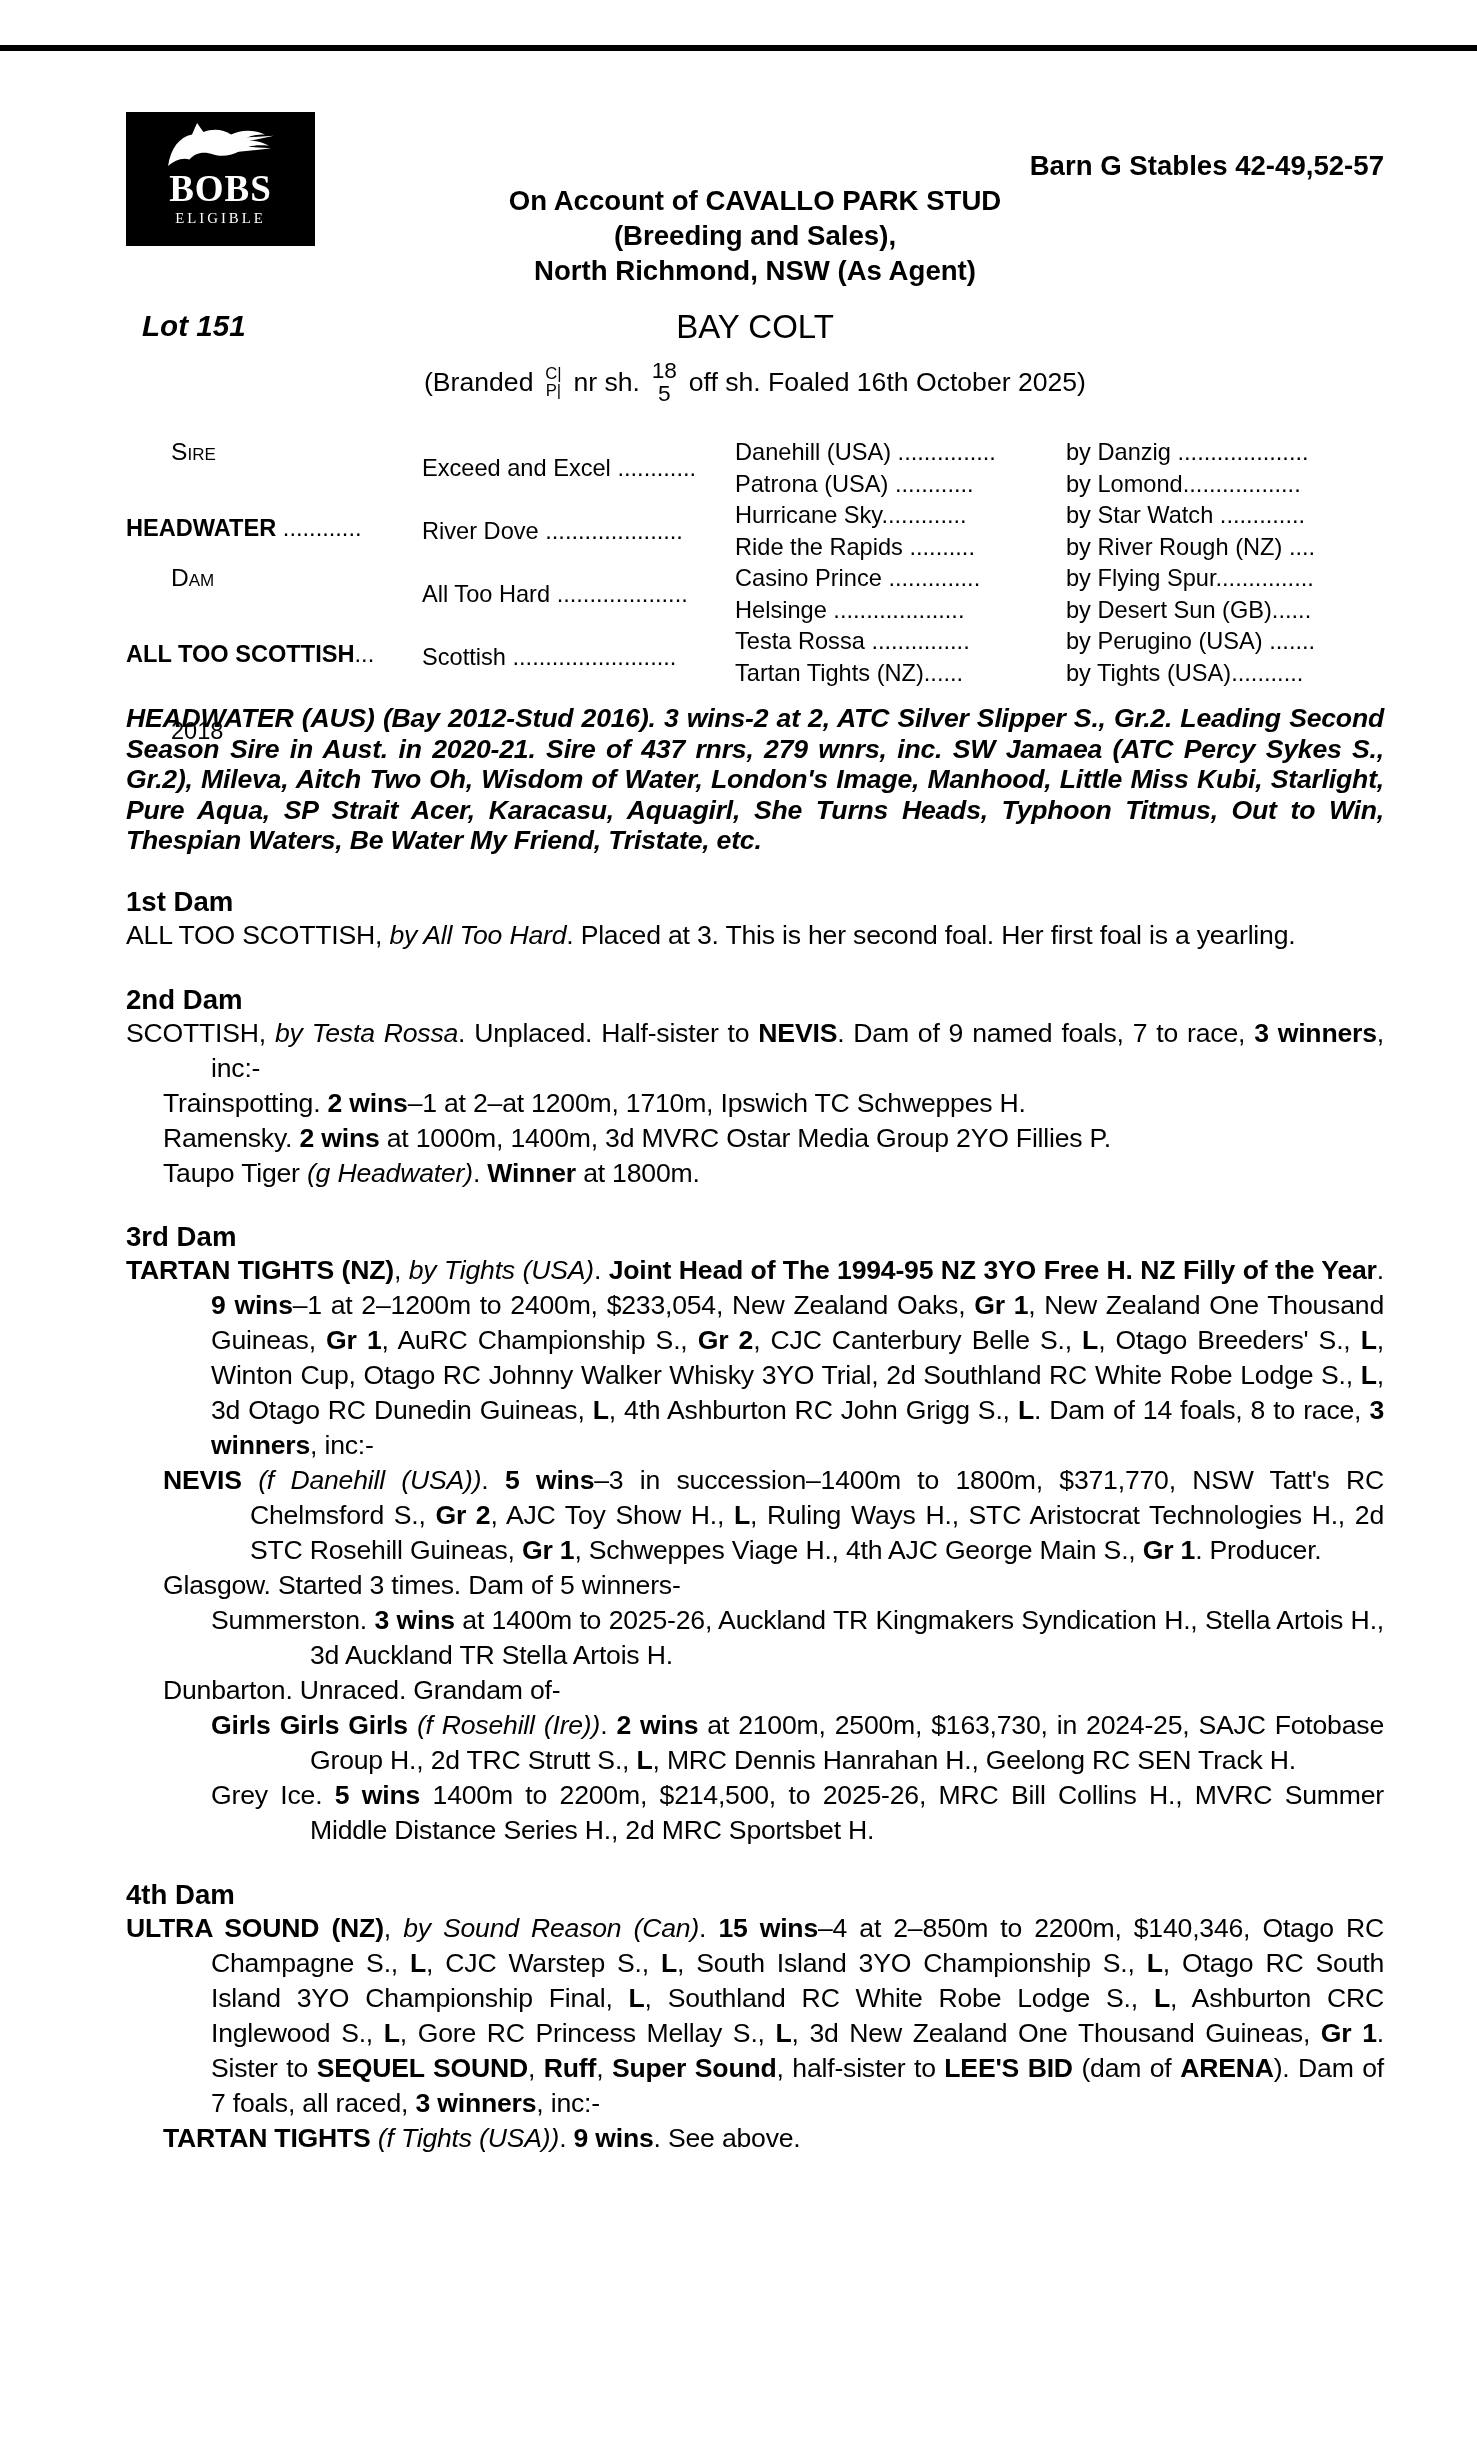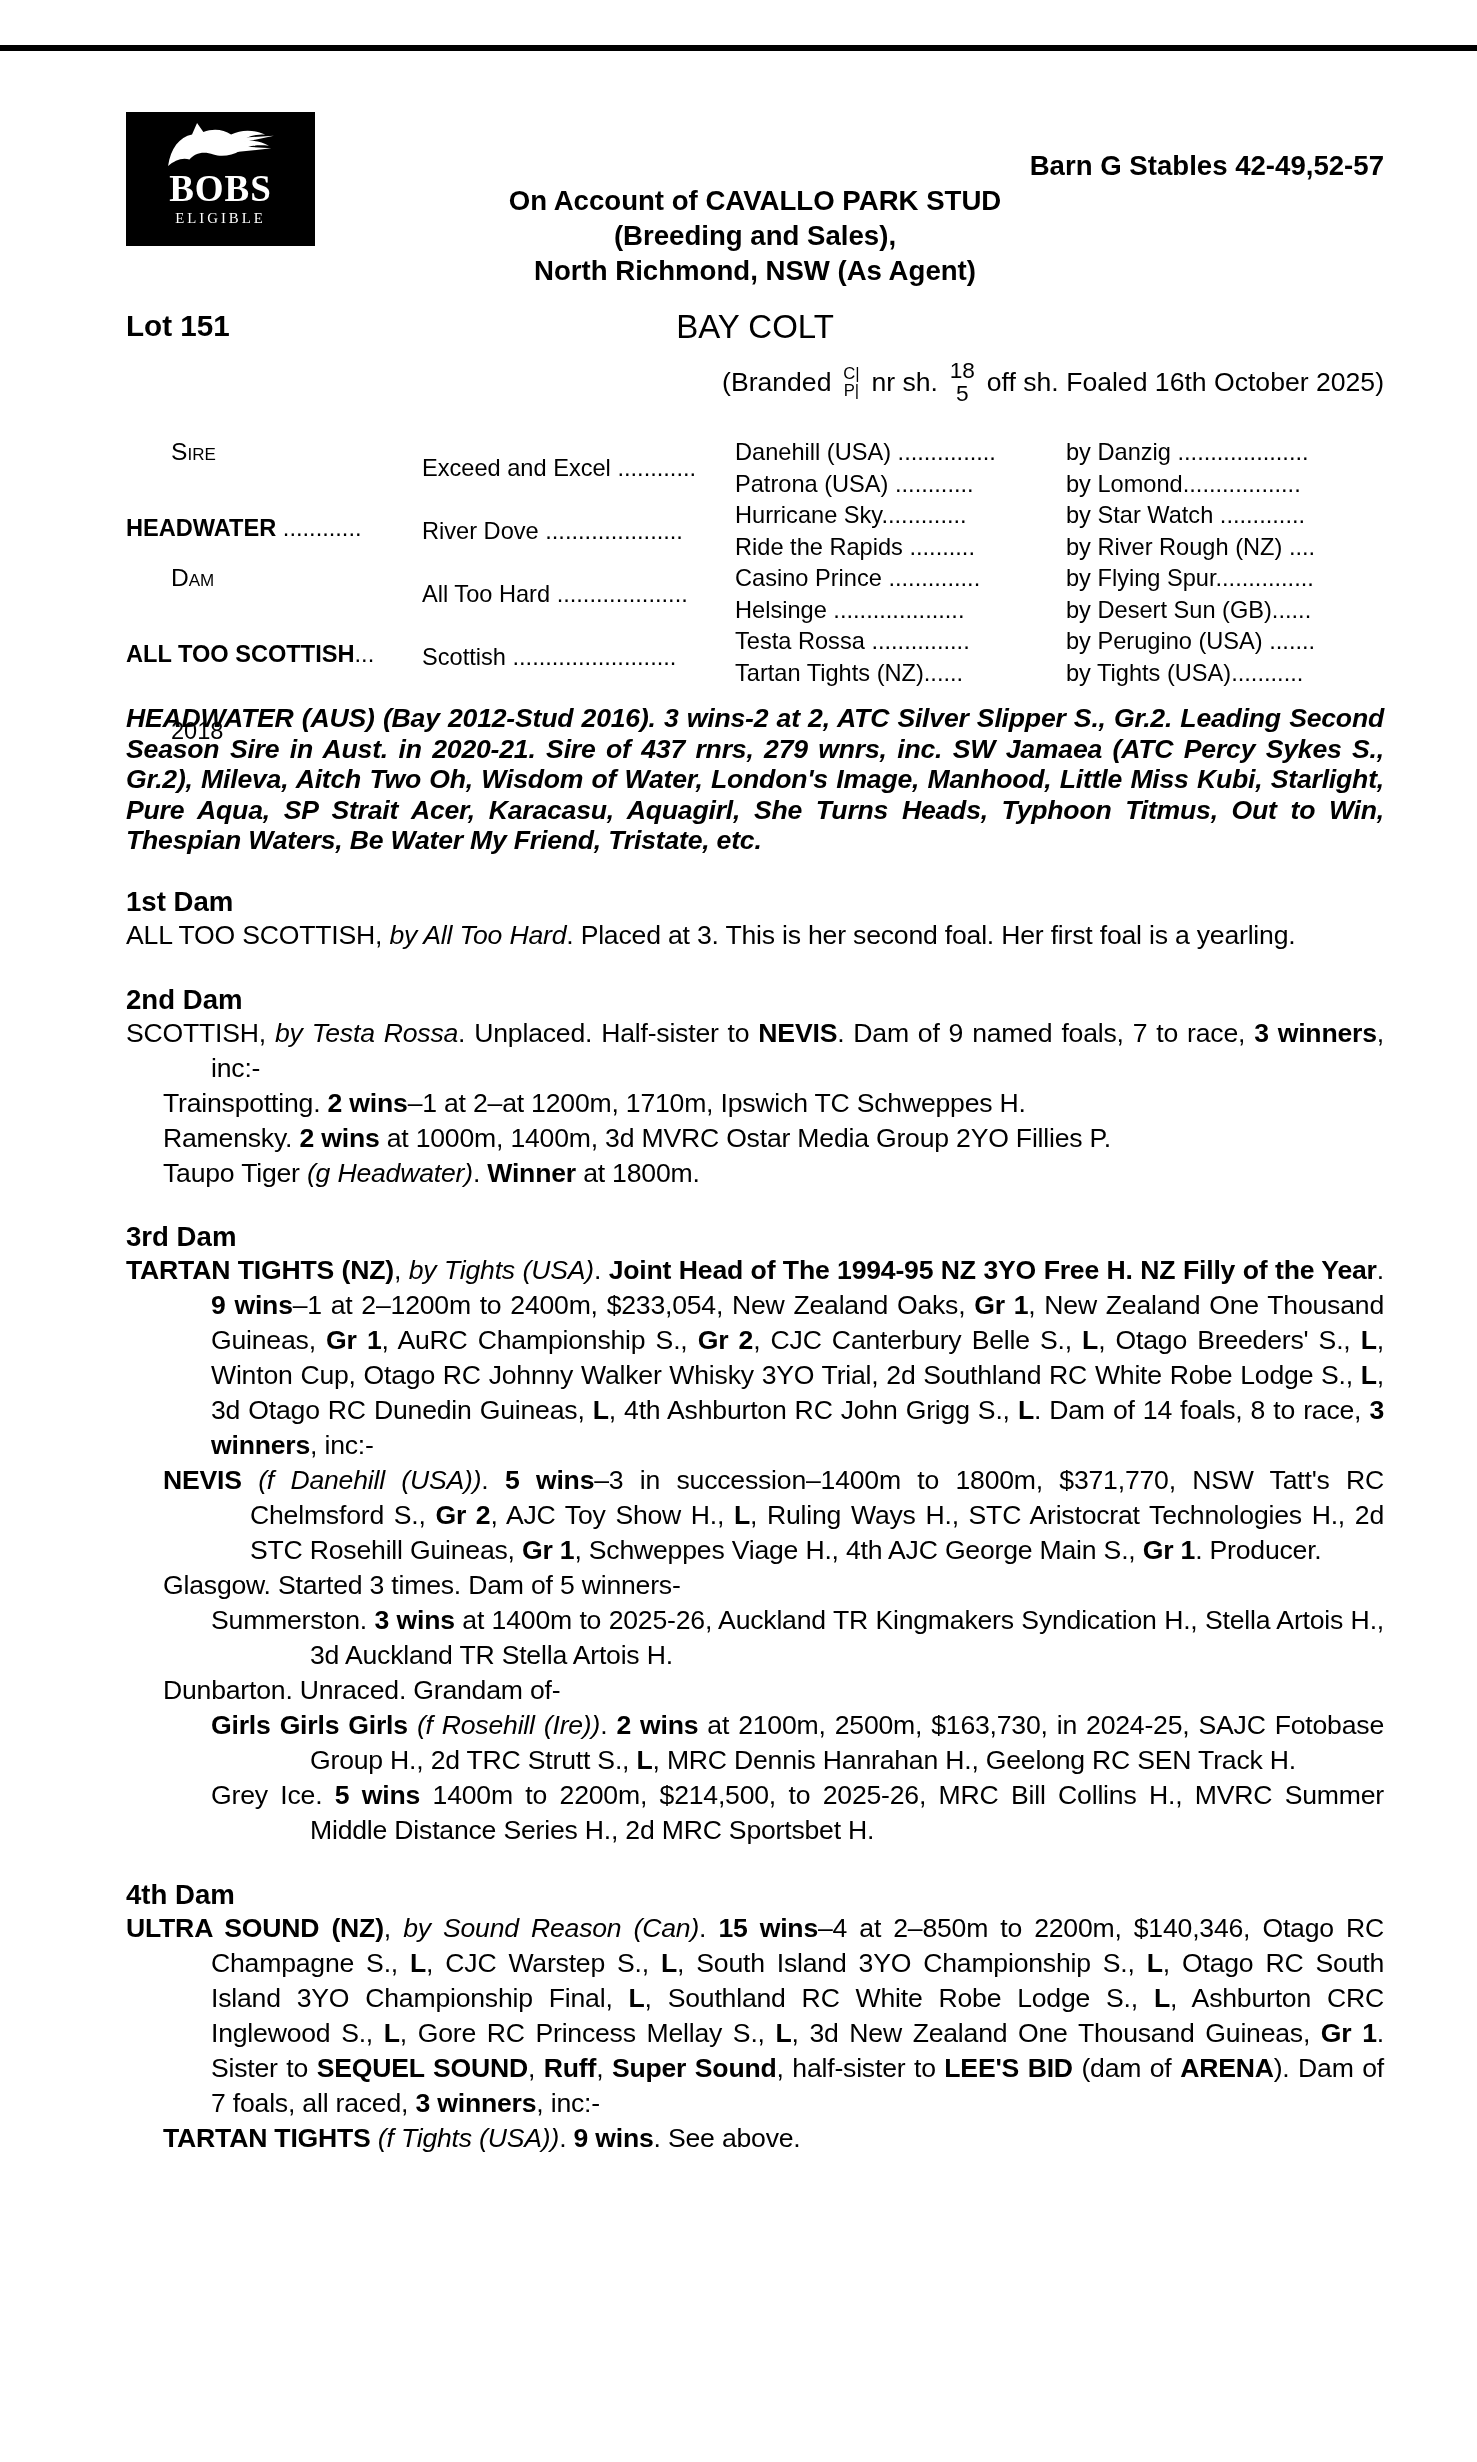--- a/index.html
+++ b/index.html
@@ -30,25 +30,25 @@
     font-family:"Liberation Serif", serif; font-size:14.8px;
     letter-spacing:3px; margin-top:3px;
   }
 
   
   .header-lines { padding-top:148px; font-weight:bold; font-size:27.6px; line-height:35px; }
   .barn { text-align:right; }
   .acct { text-align:center; }
 
   .lot-row { position:relative; margin-top:15.8px; height:45px; }
-  .lot { position:absolute; left:0; top:4.9px; font-weight:bold; font-size:29.6px; }
+  .lot { position:absolute; left:16px; top:4.9px; font-weight:bold; font-size:29.6px;font-style:italic; }
   .colt { text-align:center; font-weight:normal; font-size:33px; line-height:45px; }
 
   .brand-row {
-    display:flex; justify-content:flex-end; align-items:center; gap:11.8px;
+    display:flex; justify-content:center; align-items:center; gap:11.8px;
     margin-top:2px; font-size:26.6px; height:63px;
   }
   .stack { display:inline-flex; flex-direction:column; align-items:center; line-height:1.02; }
   .stack.brand { font-size:16.7px; }
   .stack.age { font-size:22.7px; }
 
   
   .pedigree {
     display:grid; grid-template-columns:296px 313px 331px auto;
     grid-auto-rows:31.5px; margin-top:23.6px; font-size:23.6px;

